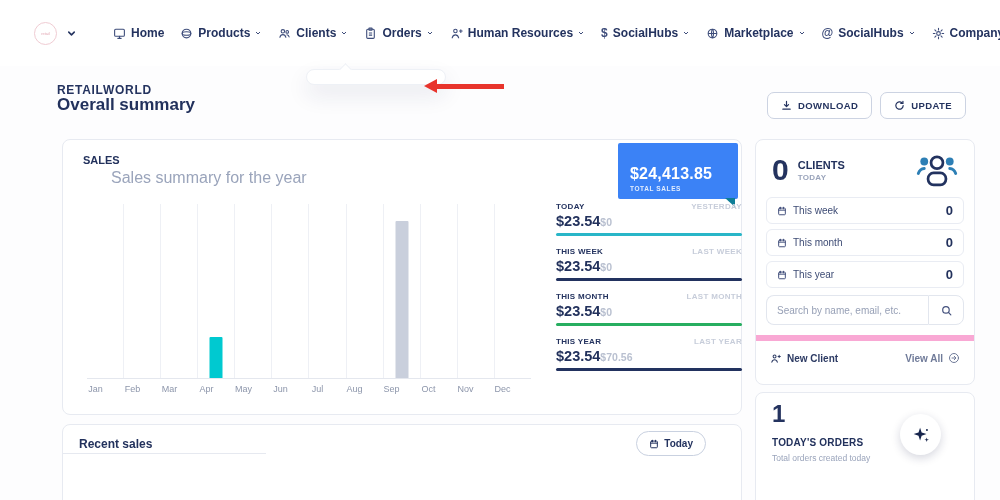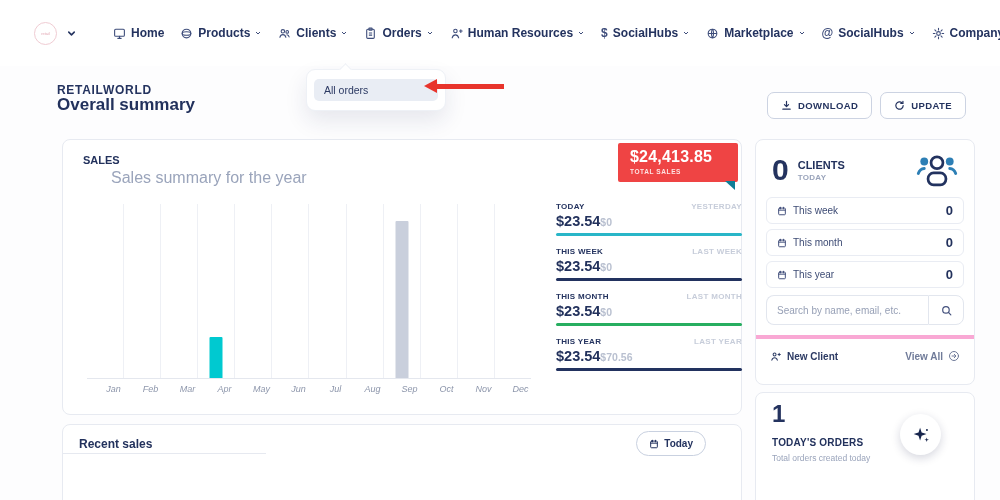--- a/index.html
+++ b/index.html
@@ -51,32 +51,32 @@
   .btn{height:27px;padding:0 13px;border:1px solid #ccd3e2;border-radius:7px;background:#fff;
        display:flex;align-items:center;gap:6px;font-size:9.5px;font-weight:700;
        letter-spacing:.4px;color:#24335f;cursor:pointer;font-family:inherit;}
   .btn .i{color:#24335f;}
 
   
   .sales-card{position:absolute;left:62px;top:139px;width:680px;height:276px;background:#fff;
               border:1px solid #e7eaf1;border-radius:8px;box-sizing:border-box;}
   .sales-title{position:absolute;left:20px;top:14px;font-size:11px;font-weight:800;color:#22315c;}
   .sales-sub{position:absolute;left:20px;top:29px;font-size:16px;color:#9aa4bb;margin-left:28px;}
-  .total-badge{position:absolute;right:3px;top:3px;background:#ef4444;color:#fff;
-               padding:5px 12px 7px;border-radius:2px;min-width:96px;margin-left:24px;}
+  .total-badge{position:absolute;right:3px;top:3px;background:#3b82f6;color:#fff;
+               padding:22px 12px 7px;border-radius:2px;min-width:96px;margin-left:24px;}
   .total-badge .amt{font-size:16px;font-weight:700;letter-spacing:.2px;}
   .total-badge .lbl{font-size:6.5px;font-weight:700;letter-spacing:.6px;color:rgba(255,255,255,.85);margin-top:2px;}
   .total-badge::after{content:"";position:absolute;right:3px;bottom:-8px;width:0;height:0;
                border-top:9px solid #0e7e97;border-left:10px solid transparent;}
   .plot{position:absolute;left:24px;top:64px;width:444px;height:174px;
         border-bottom:1px solid #e4e7ee;display:flex;}
   .slot{flex:1;position:relative;}
   .slot:not(:last-child){border-right:1px solid #eef0f5;}
   .bar{position:absolute;bottom:0;left:50%;transform:translateX(-50%);width:13px;border-radius:1px 1px 0 0;}
-  .xlabels{position:absolute;left:32px;top:244px;width:444px;display:flex;font-style:italic;}
+  .xlabels{position:absolute;left:14px;top:244px;width:444px;display:flex;}
   .xlab{flex:1;text-align:center;font-size:9px;color:#8d96ab;}
 
   .stats{position:absolute;left:493px;top:62px;width:186px;}
   .stat{margin-bottom:11px;}
   .stat-top{display:flex;justify-content:space-between;font-size:8px;font-weight:700;letter-spacing:.3px;}
   .stat-top .cmp{color:#c7cdda;}
   .stat-vals{display:flex;justify-content:flex-start;align-items:baseline;margin-top:2px;}
   .stat-vals .v{font-size:14.5px;font-weight:800;color:#22315c;}
   .stat-vals .cv{font-size:10.5px;font-weight:700;color:#b9c0d0;}
   .stat-underline{height:3px;margin-top:4px;border-radius:2px;}
@@ -95,21 +95,21 @@
           padding:0 10px;margin-bottom:5px;font-size:10px;color:#3d4b74;cursor:pointer;box-sizing:border-box;}
   .cl-row .i{color:#44517d;margin-right:6px;}
   .cl-row .val{margin-left:auto;font-size:13px;font-weight:800;color:#22315c;}
   .search{display:flex;margin:7px 10px 0;}
   .search input{flex:1;height:30px;border:1px solid #e2e6ee;border-right:none;
         border-radius:8px 0 0 8px;padding:12px 10px;font-size:10px;color:#24335f;outline:none;
         font-family:inherit;box-sizing:border-box;min-width:0;}
   .search input::placeholder{color:#97a0b6;}
   .search-btn{width:36px;height:30px;border:1px solid #e2e6ee;border-radius:0 8px 8px 0;
         background:#fff;display:flex;align-items:center;justify-content:center;color:#44517d;cursor:pointer;}
-  .cl-foot{margin-top:10px;border-top:4px solid #f9a8d4;height:34px;display:flex;align-items:center;
+  .cl-foot{margin-top:10px;border-top:6px solid #f9a8d4;height:34px;display:flex;align-items:center;
            padding:0 14px;font-size:10px;font-weight:700;color:#2c3a63;}
   .cl-foot .left{display:flex;align-items:center;gap:6px;cursor:pointer;}
   .cl-foot .right{margin-left:auto;display:flex;align-items:center;gap:5px;color:#707b99;cursor:pointer;}
 
   
   .orders-card{position:absolute;left:755px;top:392px;width:220px;height:130px;background:#fff;
                border:1px solid #e7eaf1;border-radius:8px;box-sizing:border-box;padding:8px 16px;}
   .oc-count{font-size:24px;font-weight:700;line-height:1.05;}
   .oc-title{font-size:10px;font-weight:800;letter-spacing:.2px;margin-top:11px;color:#22315c;}
   .oc-sub{font-size:8.5px;color:#9aa4bb;margin-top:5px;}
@@ -251,21 +251,20 @@
         </span>
       <span>Company</span>
 
     </div>
   </nav>
 
 </header>
 
 <div class="dropdown">
   <div class="dd-caret"></div>
-  <div class="dd-item active">All orders</div>
 </div>
 
 <div class="anno-arrow">
   <div class="head"></div>
   <div class="shaft"></div>
 </div>
 
 <div class="breadcrumb">RETAILWORLD</div>
 <div class="page-title">Overall summary</div>
 <div class="head-actions">

